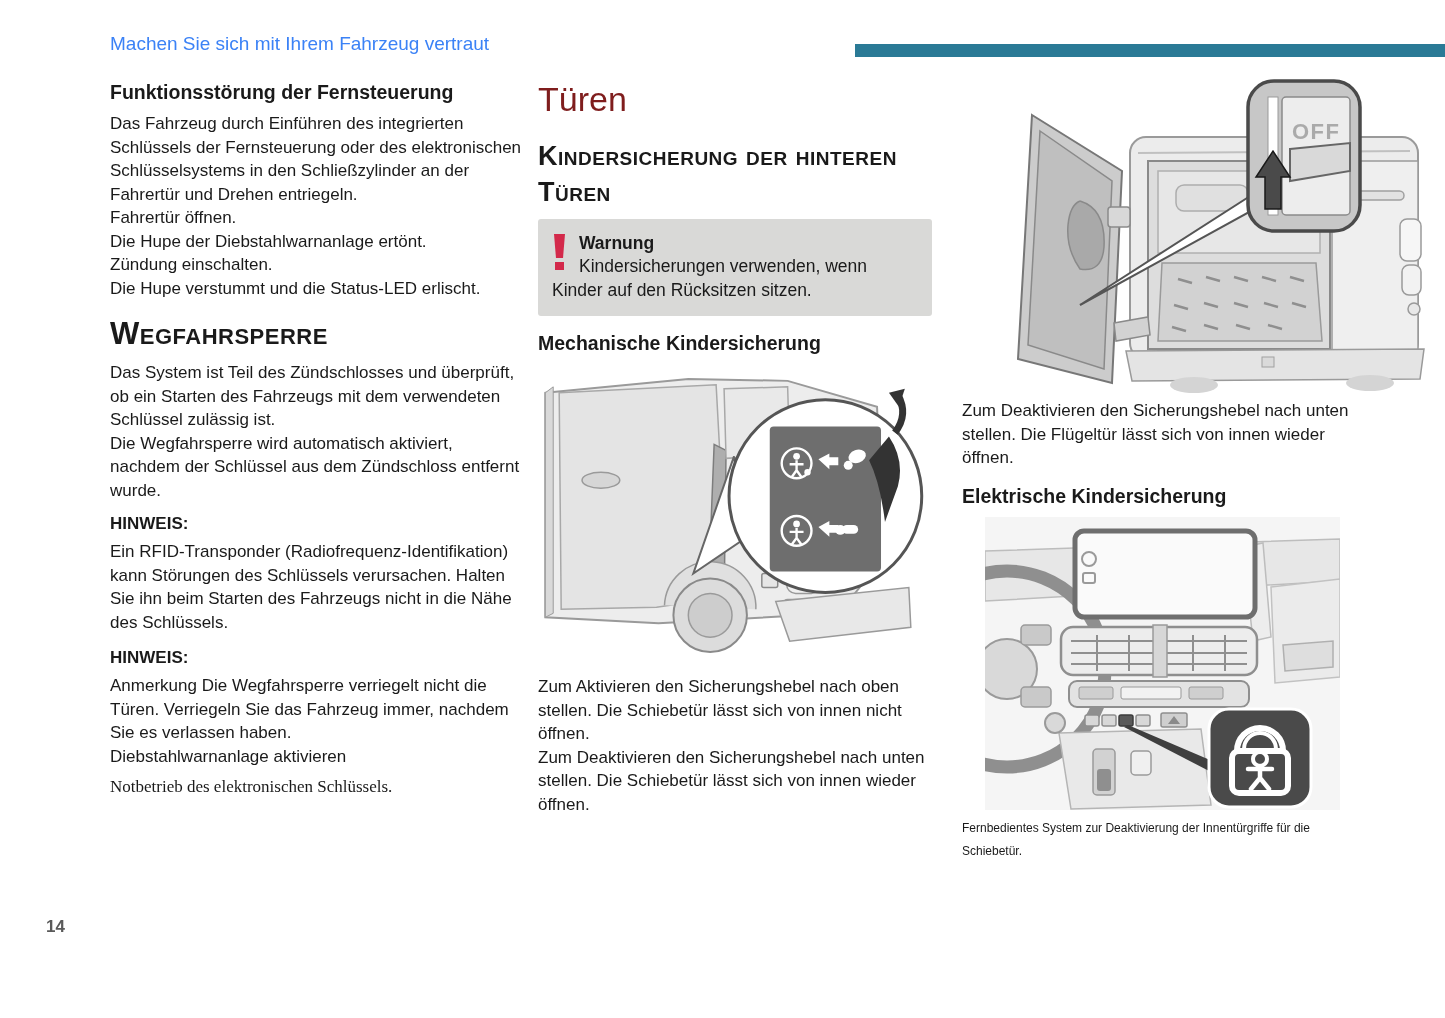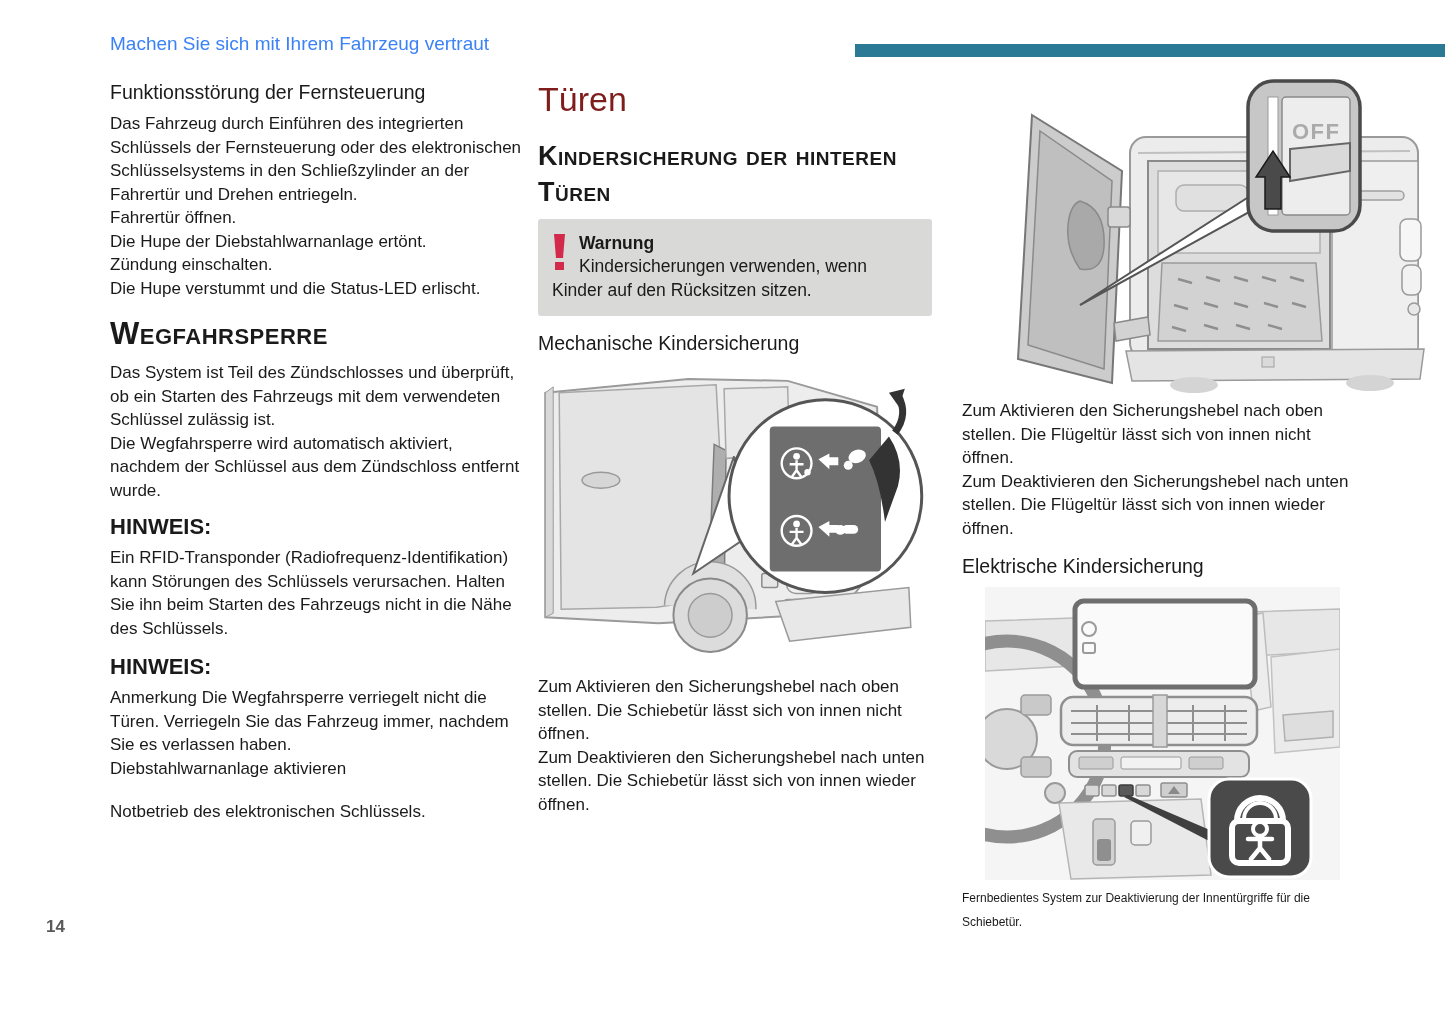--- a/index.html
+++ b/index.html
@@ -11,27 +11,27 @@
   .accent-bar{position:absolute;left:855px;top:44px;width:590px;height:13px;background:#2a7a96;}
   .pagenum{position:absolute;left:46px;top:917px;font-size:17px;font-weight:bold;color:#5a5a5a;}
 
   .col{position:absolute;}
   .col1{left:110px;top:80px;width:412px;}
   .col2{left:538px;top:80px;width:394px;}
   .col3{left:962px;top:73px;width:392px;}
 
   .body-text{font-size:17px;line-height:23.5px;margin:0;}
   .body-text .ln{display:block;}
-  .h3{font-size:19.5px;font-weight:normal;margin:0 0 7px 0;line-height:25px;}
+  .h3{font-size:19.5px;font-weight:bold;margin:0 0 7px 0;line-height:25px;}
   .h2sc{font-variant:small-caps;font-weight:bold;margin:16px 0 9px 0;line-height:36px;letter-spacing:0.5px;}
   .h2-immo{font-size:31px;}
   .h2-section{font-size:27px;margin-top:8px;}
   .chapter{font-size:34px;color:#7f1d1d;font-weight:400;margin:0 0 20px 0;line-height:38px;}
-  .note-label{font-size:22px;font-weight:bold;margin:12px 0 6px 0;}
-  .mt12{margin-top:20px;}
+  .note-label{font-size:17px;font-weight:bold;margin:12px 0 6px 0;}
+  .mt12{margin-top:7px;font-family:Liberation Serif, serif;}
   .mt16{margin-top:16px;}
 
   .warnbox{background:#d9d9d7;border-radius:3px;padding:13px 16px 14px 14px;margin:6px 0 15px 0;}
   .warn-excl{float:left;width:11px;margin:2px 14px 2px 2px;}
   .warn-excl .bar{width:11px;height:24px;background:#d3294a;clip-path:polygon(0 0,100% 0,82% 100%,18% 100%);}
   .warn-excl .dot{width:9px;height:8px;background:#d3294a;margin:4px auto 0 auto;}
   .warn-title{font-size:17.5px;font-weight:bold;line-height:23px;}
   .warn-text{font-size:17.5px;line-height:23.5px;}
 
   .figure{display:block;}
@@ -188,21 +188,20 @@
 
     <rect x="286" y="8" width="112" height="150" rx="26" fill="#c7c7c7" stroke="#4a4a4a" stroke-width="3.5"></rect>
     <rect x="306" y="24" width="10" height="118" fill="#ffffff" stroke="#9a9a9a" stroke-width="1"></rect>
     <rect x="320" y="24" width="68" height="118" rx="4" fill="#ededed" stroke="#8a8a8a" stroke-width="1.5"></rect>
     <text x="330" y="66" font-size="22" font-weight="bold" fill="#aaaaaa" letter-spacing="1.5">OFF</text>
     <path d="M328,76 L388,70 L388,98 L328,108 Z" fill="#d9d9d9" stroke="#666" stroke-width="2"></path>
     <path d="M303,136 L303,104 L294,104 L311,78 L328,104 L319,104 L319,136 Z" fill="#4a4a4a" stroke="#1a1a1a" stroke-width="1.5"></path>
   </svg>
 
   <p class="body-text" style="margin-top:4px;">
-    <span class="ln">Zum Aktivieren den Sicherungshebel nach oben stellen. Die Flügeltür lässt sich von innen nicht öffnen.</span>
     <span class="ln">Zum Deaktivieren den Sicherungshebel nach unten stellen. Die Flügeltür lässt sich von innen wieder öffnen.</span>
   </p>
 
   <div class="h3" style="margin-top:14px;">Elektrische Kindersicherung</div>
 
   <svg class="figure fig-dash" viewBox="0 0 355 293" aria-hidden="true">
     <rect x="0" y="0" width="355" height="293" fill="#f5f5f5"></rect>
 
     <path d="M0,34 L355,22 L355,64 L0,84 Z" fill="#e7e7e7" stroke="#bdbdbd" stroke-width="1.5"></path>
     <path d="M258,30 L278,26 L286,120 L268,124 Z" fill="#ededed" stroke="#bdbdbd" stroke-width="1.5"></path>

